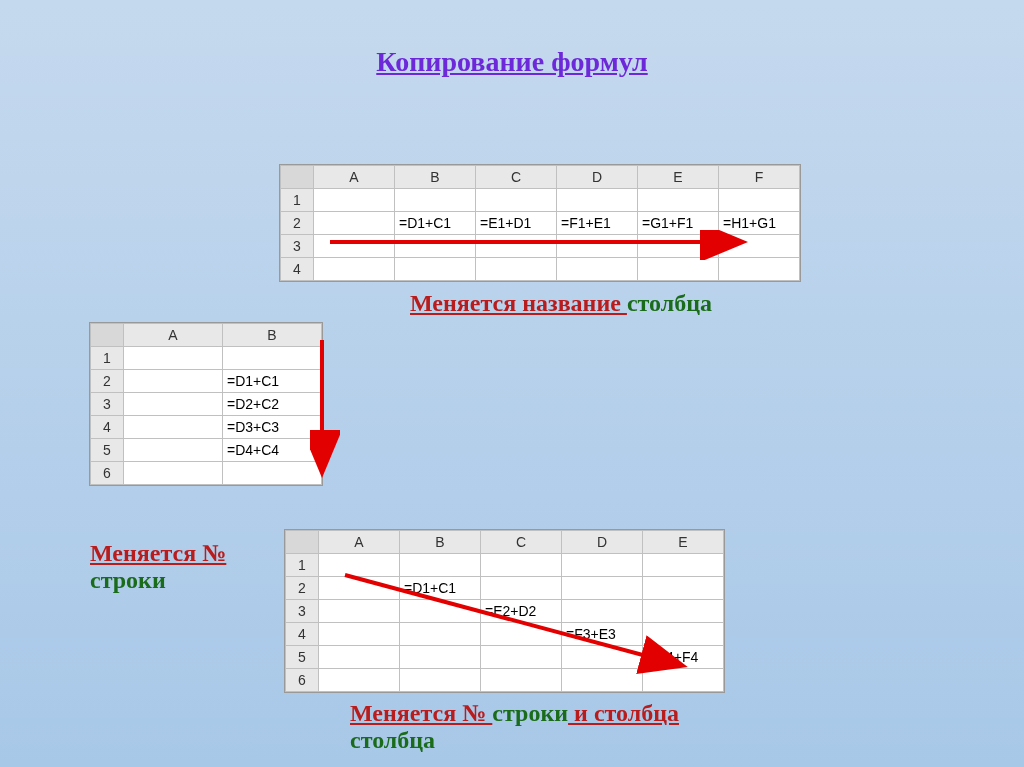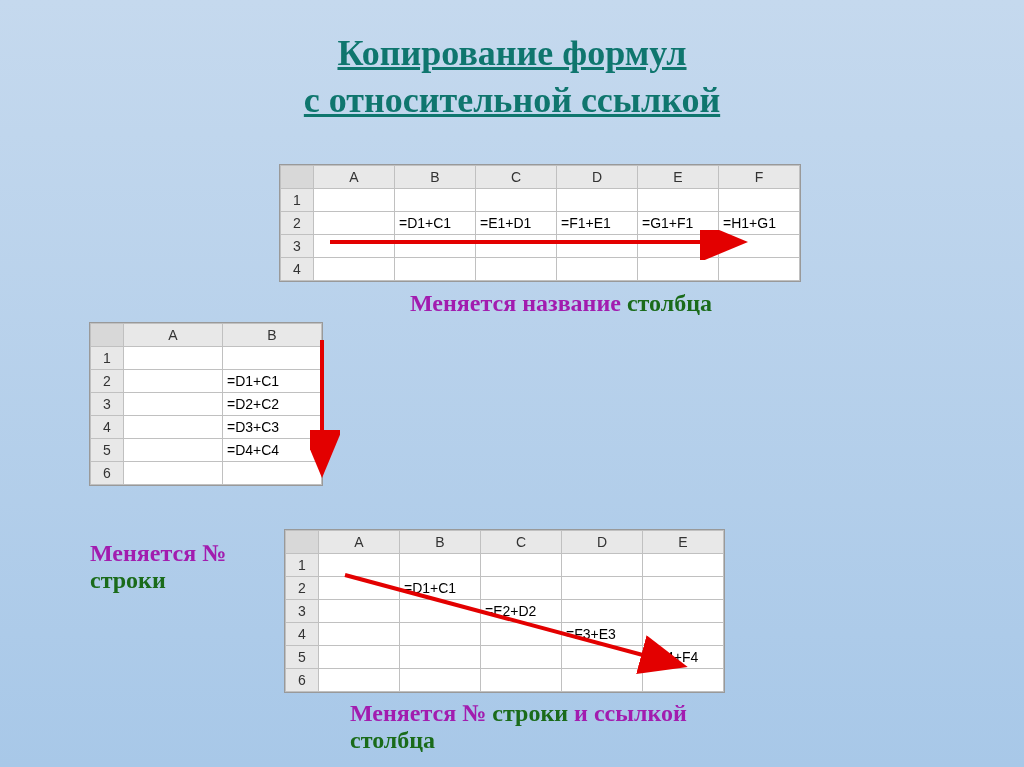--- a/index.html
+++ b/index.html
@@ -7,36 +7,36 @@
     padding: 0;
     width: 1024px;
     height: 767px;
     background: linear-gradient(to bottom, #c5d9ee 0%, #a8c8e8 100%);
     font-family: Arial, sans-serif;
     position: relative;
     overflow: hidden;
   }
   .title {
     text-align: center;
-    color: #0f766e;
+    color: #6d28d9;
     font-family: "Times New Roman", serif;
     font-weight: bold;
     text-decoration: underline;
-    font-size: 36px;
-    padding-top: 30px;
+    font-size: 28px;
+    padding-top: 44px;
     line-height: 1.3;
   }
   .caption {
     font-family: "Times New Roman", serif;
     font-weight: bold;
     font-size: 24px;
     position: absolute;
   }
   .caption .green { color: #1a6b1a; margin-top: 16px; }
-  .caption .black { color: #a21caf; }
+  .caption .black { color: #b91c1c; text-decoration: underline; }
 
   .sheet {
     background: #fff;
     border-collapse: collapse;
     font-family: Arial, sans-serif;
     font-size: 14px;
     position: absolute;
     box-shadow: 0 0 0 1px #999;
   }
   .sheet th, .sheet td {
@@ -68,21 +68,20 @@
   .arrow {
     position: absolute;
     pointer-events: none;
   }
 </style>
 </head>
 <body>
 
 <div class="title">
   <span>Копирование формул</span><br>
-  <span>с относительной ссылкой</span>
 </div>
 
 <table class="sheet" style="left:280px; top:165px;">
   <tbody>
       <tr>
     <th class="corner"></th>
     <th style="width:72px">A</th>
     <th style="width:72px">B</th>
     <th style="width:72px">C</th>
     <th style="width:72px">D</th>
@@ -259,14 +258,14 @@
 <svg class="arrow" style="left:340px; top:570px; width:360px; height:110px;">
   <defs>
       <marker id="ah3" markerWidth="12" markerHeight="10" refX="10" refY="5" orient="auto">
         <polygon points="0,0 12,5 0,10" fill="#e30000"></polygon>
       </marker>
     </defs>
   <line x1="5" y1="5" x2="340" y2="95" stroke="#e30000" stroke-width="4" marker-end="url(#ah3)"></line>
 </svg>
 
 <div class="caption" style="left:350px; top:700px;">
-  <span class="black">Меняется № </span><span class="green">строки</span><span class="black"> и ссылкой </span><br><span class="green">столбца</span>
+  <span class="black">Меняется № </span><span class="green">строки</span><span class="black"> и столбца </span><br><span class="green">столбца</span>
 </div>
 
 </body></html>

